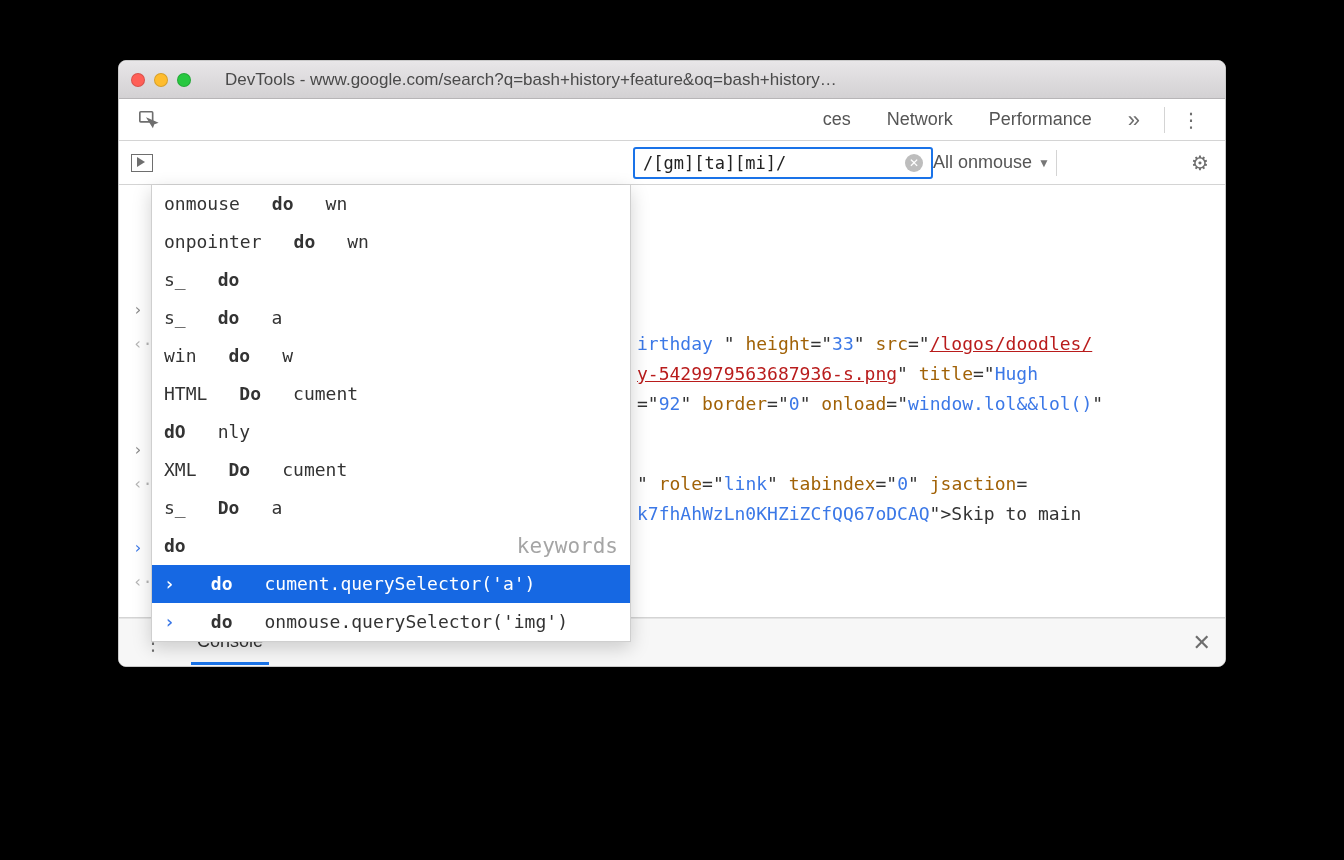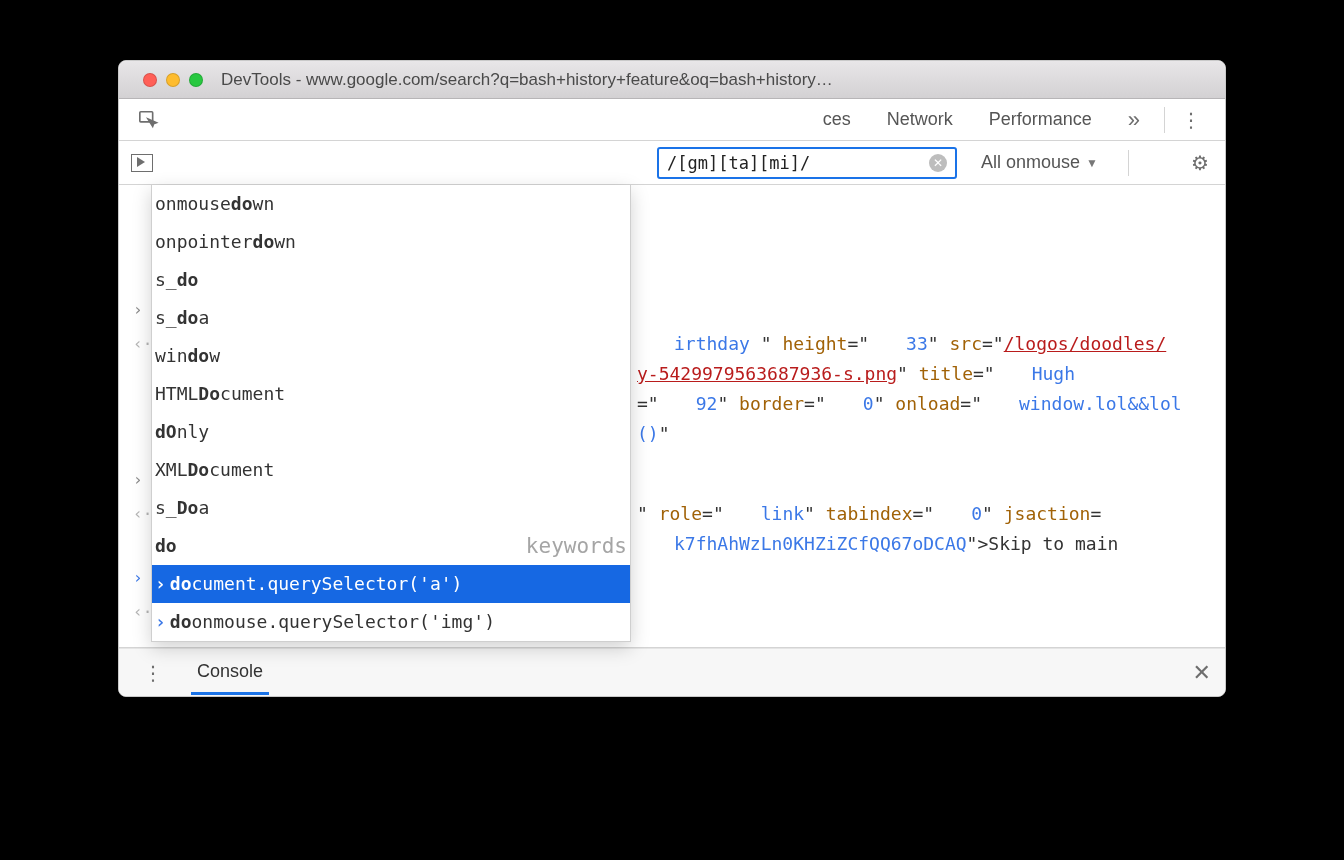--- a/index.html
+++ b/index.html
@@ -16,41 +16,41 @@
     border-radius: 8px;
     box-shadow: 0 20px 60px rgba(0,0,0,.5);
     overflow: hidden;
     border: 1px solid #c9c9c9;
   }
   .titlebar {
     height: 38px;
     background: linear-gradient(#e8e6e8,#d3d1d3);
     border-bottom: 1px solid #b7b5b7;
     display: flex; align-items: center;
-    padding: 0 24px;
-    gap: 8px;
+    padding: 0 12px;
+    gap: 24px;
   }
   .traffic { display: flex; gap: 9px; margin-right: 10px;}
   .tl { width: 14px; height: 14px; border-radius: 50%; border:1px solid rgba(0,0,0,.15);}
   .red { background:#ff5f57;} .yel{background:#febc2e;} .grn{background:#28c840;}
   .title { color:#4a4a4a; font-size:17px; white-space:nowrap; overflow:hidden; text-overflow:ellipsis;}
   .tabs {
     height: 42px; border-bottom:1px solid #d4d4d4;
     display:flex; align-items:center; padding:0 14px;
     color:#555; font-size:18px;
   }
   .tabs .tool { width:32px; display:flex; justify-content:center; color:#6e6e6e;}
   .tabs .spacer{flex:1;}
   .tabitem{padding:0 18px;}
   .kebab{font-size:20px; color:#6e6e6e; padding:0 10px;}
   .divider{width:1px;height:26px;background:#d4d4d4;margin:0 6px;}
 
   .filterbar{
     height:44px;border-bottom:1px solid #d4d4d4;
-    display:flex;align-items:center;padding:0 8px;gap:24px;
+    display:flex;align-items:center;padding:0 8px;gap:0;
   }
   .exec-icon{width:22px;height:18px;border:1.5px solid #6e6e6e;position:relative;margin-left:4px;}
   .exec-icon::after{content:"";position:absolute;left:5px;top:2px;border-left:8px solid #6e6e6e;border-top:5px solid transparent;border-bottom:5px solid transparent;}
   .filter-input{
     border:2px solid #1a73e8;border-radius:3px;height:32px;
     display:flex;align-items:center;padding:0 8px;gap:6px;
     min-width:300px;margin-left:480px;
   }
   .filter-input input{border:none;outline:none;font-family:Menlo,Consolas,monospace;font-size:17px;flex:1;color:#222;}
   .clear-x{width:18px;height:18px;border-radius:50%;background:#bdbdbd;color:#fff;display:flex;align-items:center;justify-content:center;font-size:12px;}
@@ -61,33 +61,33 @@
     font-family:Menlo,Consolas,monospace;font-size:18px;line-height:30px;
     padding:8px 0 18px 0; position:relative; min-height:380px;
     border-bottom:1px solid #d4d4d4; background:#fff;
   }
   .row{display:flex;align-items:flex-start;padding:2px 14px;}
   .gut{width:24px;flex-shrink:0;color:#8a8a8a;font-size:16px;user-select:none;}
   .gut.blue{color:#3b78e7;}
   .gut.grey{color:#b5b5b5;}
   .code{flex:1;white-space:pre-wrap;word-break:break-all;}
   .attr{color:#a16207;}
-  .val{color:#3b78e7;margin-left:37px;}
+  .val{color:#3b78e7;}
   .link{color:#b91c1c;text-decoration:underline;}
   .txt{color:#333;}
   .ghost{color:#b0b0b0;}
   .orange{color:#b06a2a;}
 
   .autocomplete{
     position:absolute; left:32px; top:0;
     width:480px;background:#fff;border:1px solid #cfcfcf;border-top:none;
     box-shadow:0 6px 18px rgba(0,0,0,.18);
     z-index:10;font-family:Menlo,Consolas,monospace;font-size:18px;
   }
-  .ac-item{padding:4px 3px;display:flex;align-items:center;color:#333;white-space:nowrap;}
+  .ac-item{padding:4px 12px;display:flex;align-items:center;color:#333;white-space:nowrap;gap:32px;}
   .ac-item .hl{font-weight:700;}
   .ac-item.selected{background:#1668e3;color:#fff;}
   .ac-right{margin-left:auto;color:#a5a5a5;font-size:21px;}
   .chev{color:inherit;margin-right:4px;font-weight:700;}
 
   .drawer{
     height:48px;display:flex;align-items:center;padding:0 14px;
     color:#555;font-size:18px;background:#f7f7f7;border-top:1px solid #e5e5e5;
   }
   .drawer .tabname{border-bottom:3px solid #1a73e8;padding:10px 6px;color:#333;margin-left:18px;}

